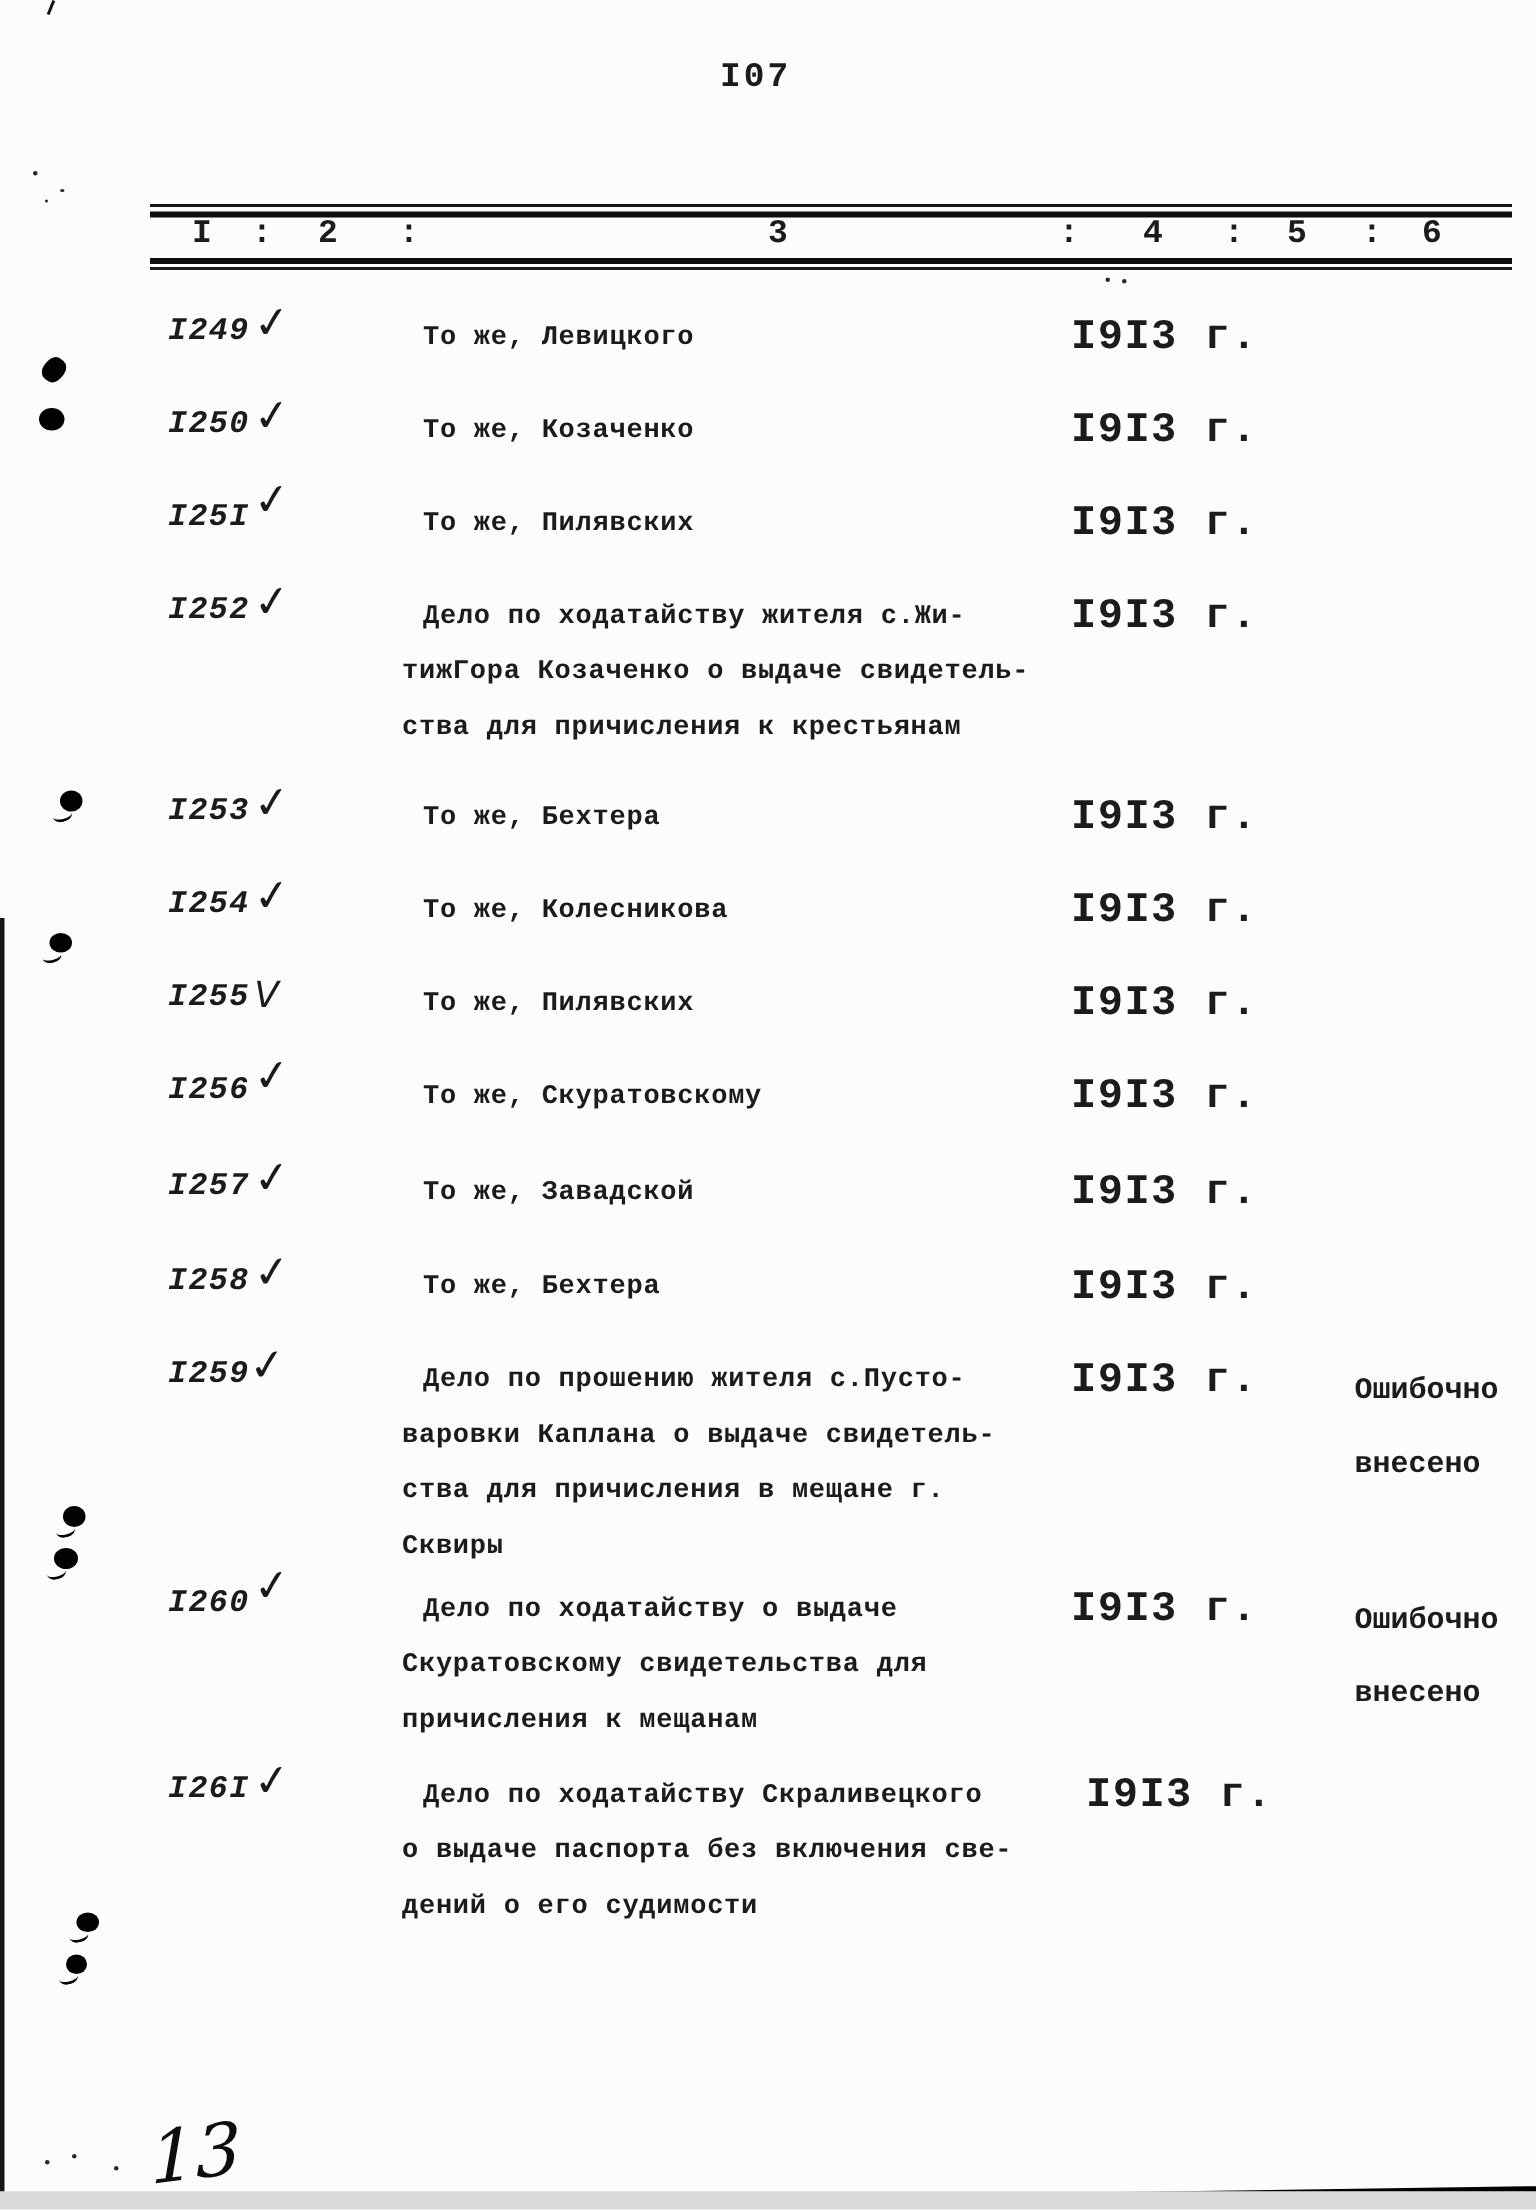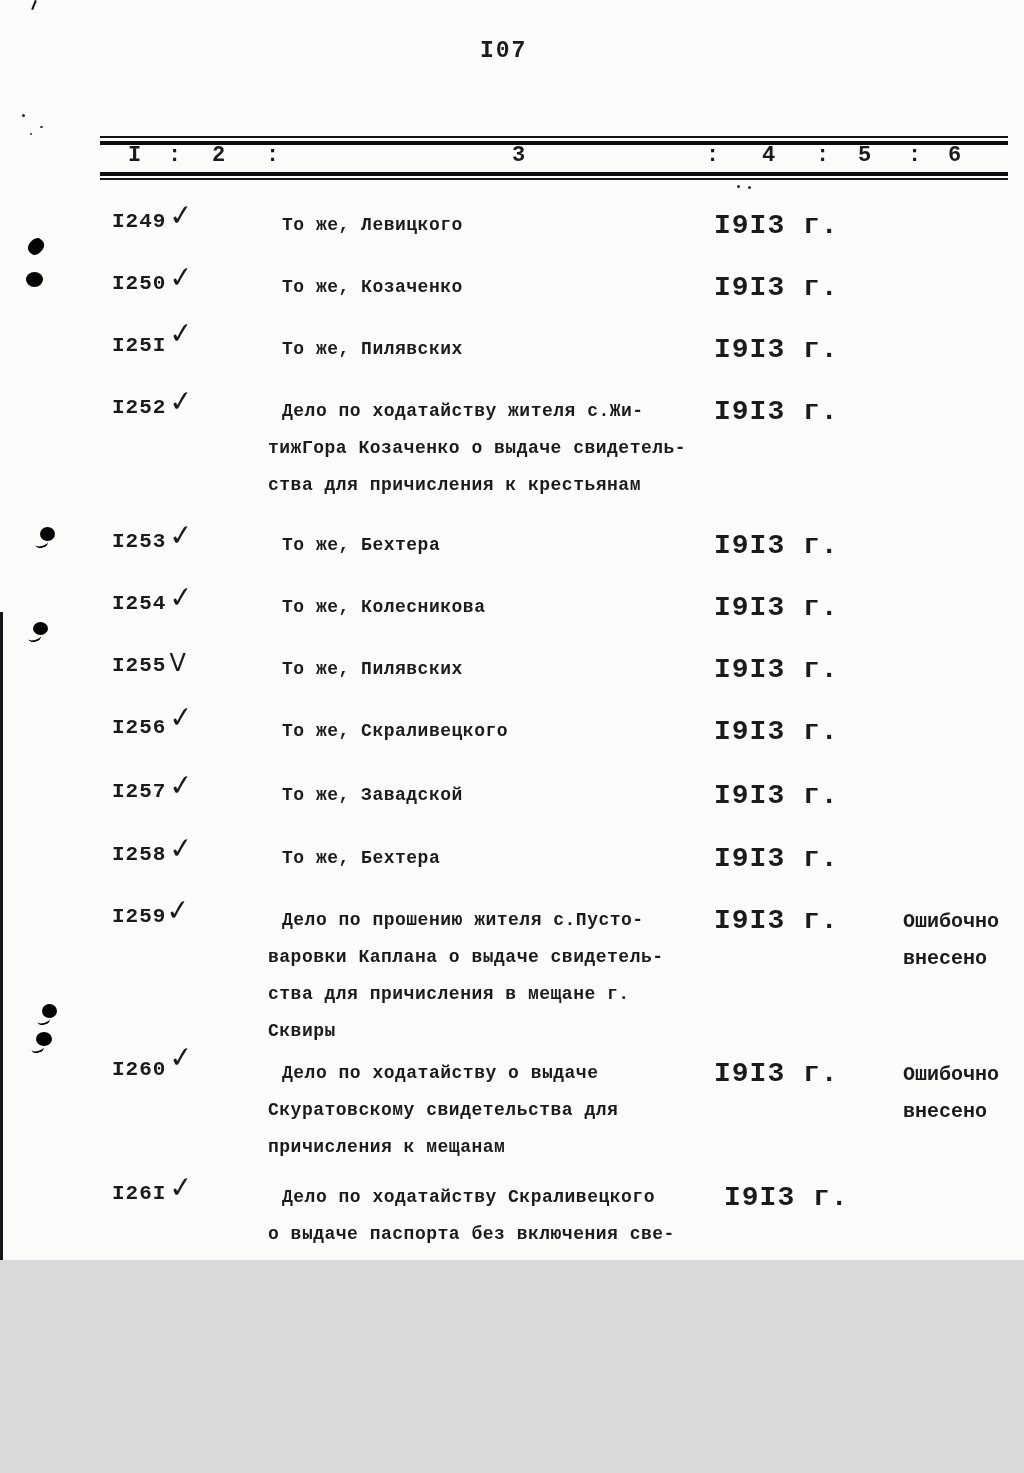--- a/index.html
+++ b/index.html
@@ -1,18 +1,18 @@
 <!DOCTYPE html>
 <html><head>
 <meta charset="utf-8">
 <style>
   html,body{margin:0;padding:0;background:#d9d9d9;}
   .page{
     position:relative;
-    width:1024px;height:1260px;
+    width:1024px;height:1461px;
     margin:0 auto;
     background:#fcfcfb;
     overflow:hidden;
     font-family:"Liberation Mono","DejaVu Sans Mono",monospace;
     font-weight:700;
     color:#1b1b1b;
   }
   
   .page-num{position:absolute;left:480px;top:38px;font-size:23px;letter-spacing:2px;}
   
@@ -20,34 +20,34 @@
   .rule-top{top:136px;height:3px;border-top:2px solid #141414;border-bottom:4px solid #0e0e0e;}
   .rule-bottom{top:172px;height:2px;border-top:4px solid #0e0e0e;border-bottom:2px solid #1c1c1c;}
   
   .thead{position:absolute;left:100px;top:143px;width:908px;height:28px;font-size:22px;}
   .thead span{position:absolute;top:0;}
   .h0{left:28px;} .h1{left:68px;} .h2{left:112px;} .h3{left:166px;}
   .h4{left:412px;} .h5{left:606px;} .h6{left:662px;} .h7{left:716px;}
   .h8{left:758px;} .h9{left:808px;} .h10{left:848px;}
   
   .row{position:absolute;left:0;width:1024px;}
-  .numwrap{position:absolute;left:112px;top:0;display:flex;align-items:flex-start;}
+  .numwrap{position:absolute;left:112px;top:0;display:flex;align-items:flex-start;font-style:italic;}
   .num{font-size:21px;letter-spacing:1px;}
   .check{
     font-size:29px;line-height:22px;margin-left:3px;margin-top:-6px;
     font-family:"DejaVu Sans",sans-serif;font-weight:400;
     transform:rotate(-6deg);
   }
   .desc{
     position:absolute;left:268px;top:-3px;width:446px;
     font-size:18px;line-height:37px;letter-spacing:0.5px;
     white-space:pre-line;text-indent:14px;
   }
   .date{position:absolute;left:714px;top:0;font-size:28px;letter-spacing:1px;white-space:nowrap;}
-  .note{position:absolute;left:903px;top:-2px;width:120px;font-size:20px;line-height:37px;}
+  .note{position:absolute;left:903px;top:-2px;width:120px;font-size:20px;line-height:49px;}
   
   .folio{
     position:absolute;left:100px;top:1408px;
     font-family:"DejaVu Serif",serif;font-style:italic;font-weight:400;
     font-size:48px;color:#0d0d0d;
     transform:rotate(-7deg) skewX(-6deg);
   }
   
   .blob{position:absolute;background:#020202;border-radius:50%;}
   .blob.tail::after{
@@ -175,21 +175,21 @@
     <span class="desc">То же, Пилявских</span>
     <span class="date">I9I3 г.</span>
     <span class="note"></span>
   </div>
 
   <div class="row" style="top:716px">
     <span class="numwrap">
         <span class="num">I256</span>
         <span class="check" style="margin-top:-10px">✓</span>
       </span>
-    <span class="desc">То же, Скраливецкого</span>
+    <span class="desc">То же, Скуратовскому</span>
     <span class="date">I9I3 г.</span>
     <span class="note"></span>
   </div>
 
   <div class="row" style="top:780px">
     <span class="numwrap">
         <span class="num">I257</span>
         <span class="check">✓</span>
       </span>
     <span class="desc">То же, Завадской</span>

